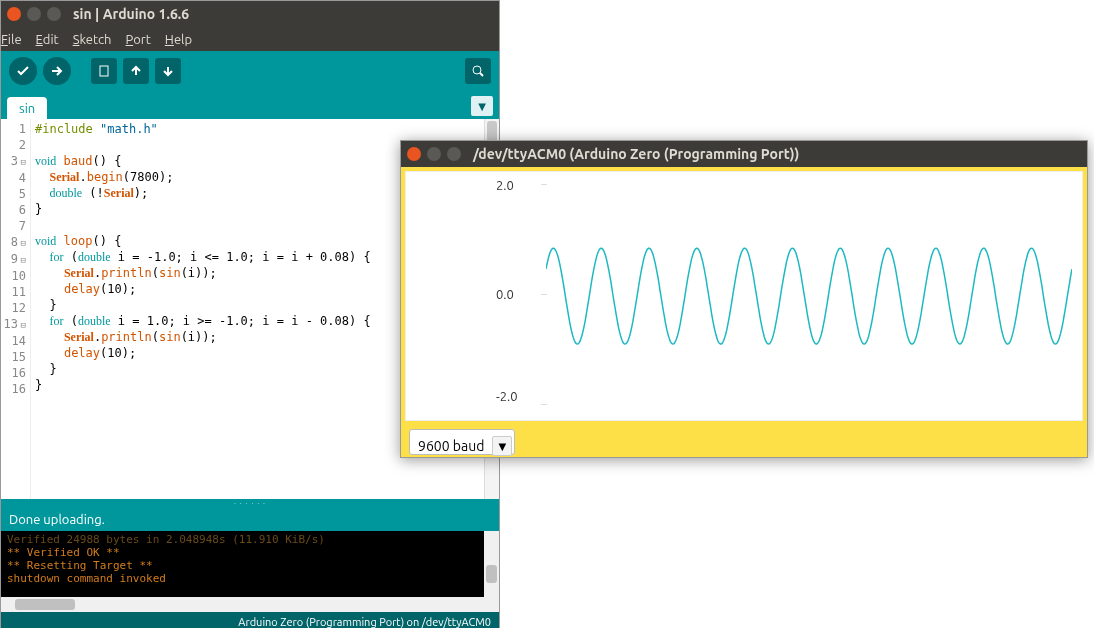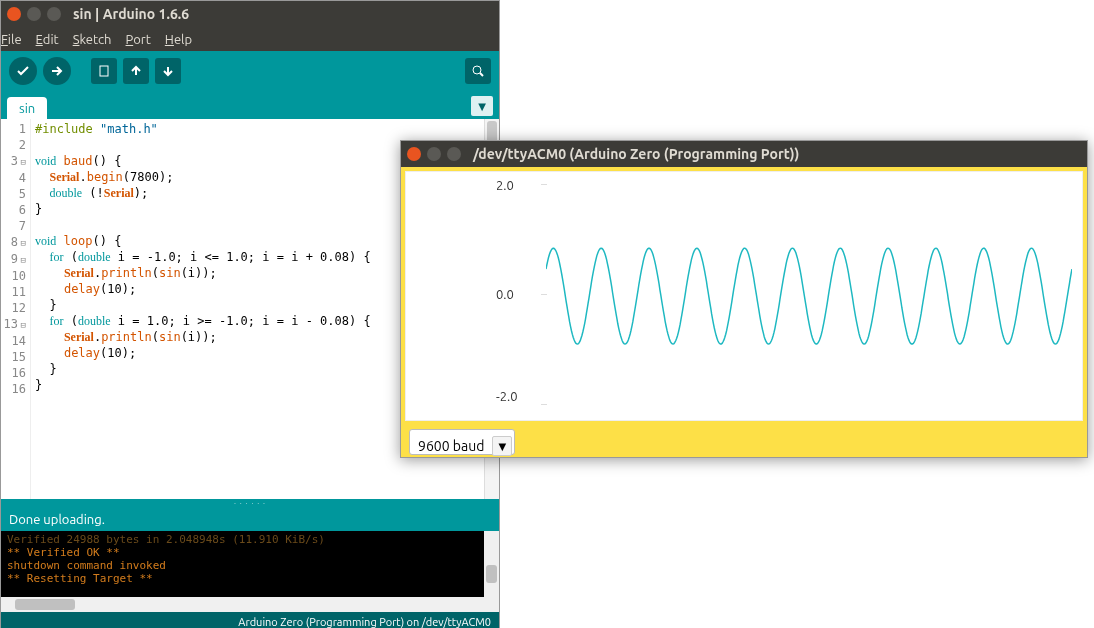--- a/index.html
+++ b/index.html
@@ -159,22 +159,22 @@
 
   <div class="edit-handle">· · · · · ·</div>
 
   <div class="status">
     <span>Done uploading.</span>
   </div>
 
   <div class="console">
     <div class="faded">Verified 24988 bytes in 2.048948s (11.910 KiB/s)</div>
     <div>** Verified OK **</div>
+    <div>** Resetting Target **</div>
     <div>shutdown command invoked</div>
-    <div>** Resetting Target **</div>
     <div class="console-scroll">
         <div class="thumb"></div>
       </div>
   </div>
   <div class="console-hscroll">
       <div class="thumb"></div>
     </div>
 
   <div class="footbar">
     <span>Arduino Zero (Programming Port) on /dev/ttyACM0</span>

